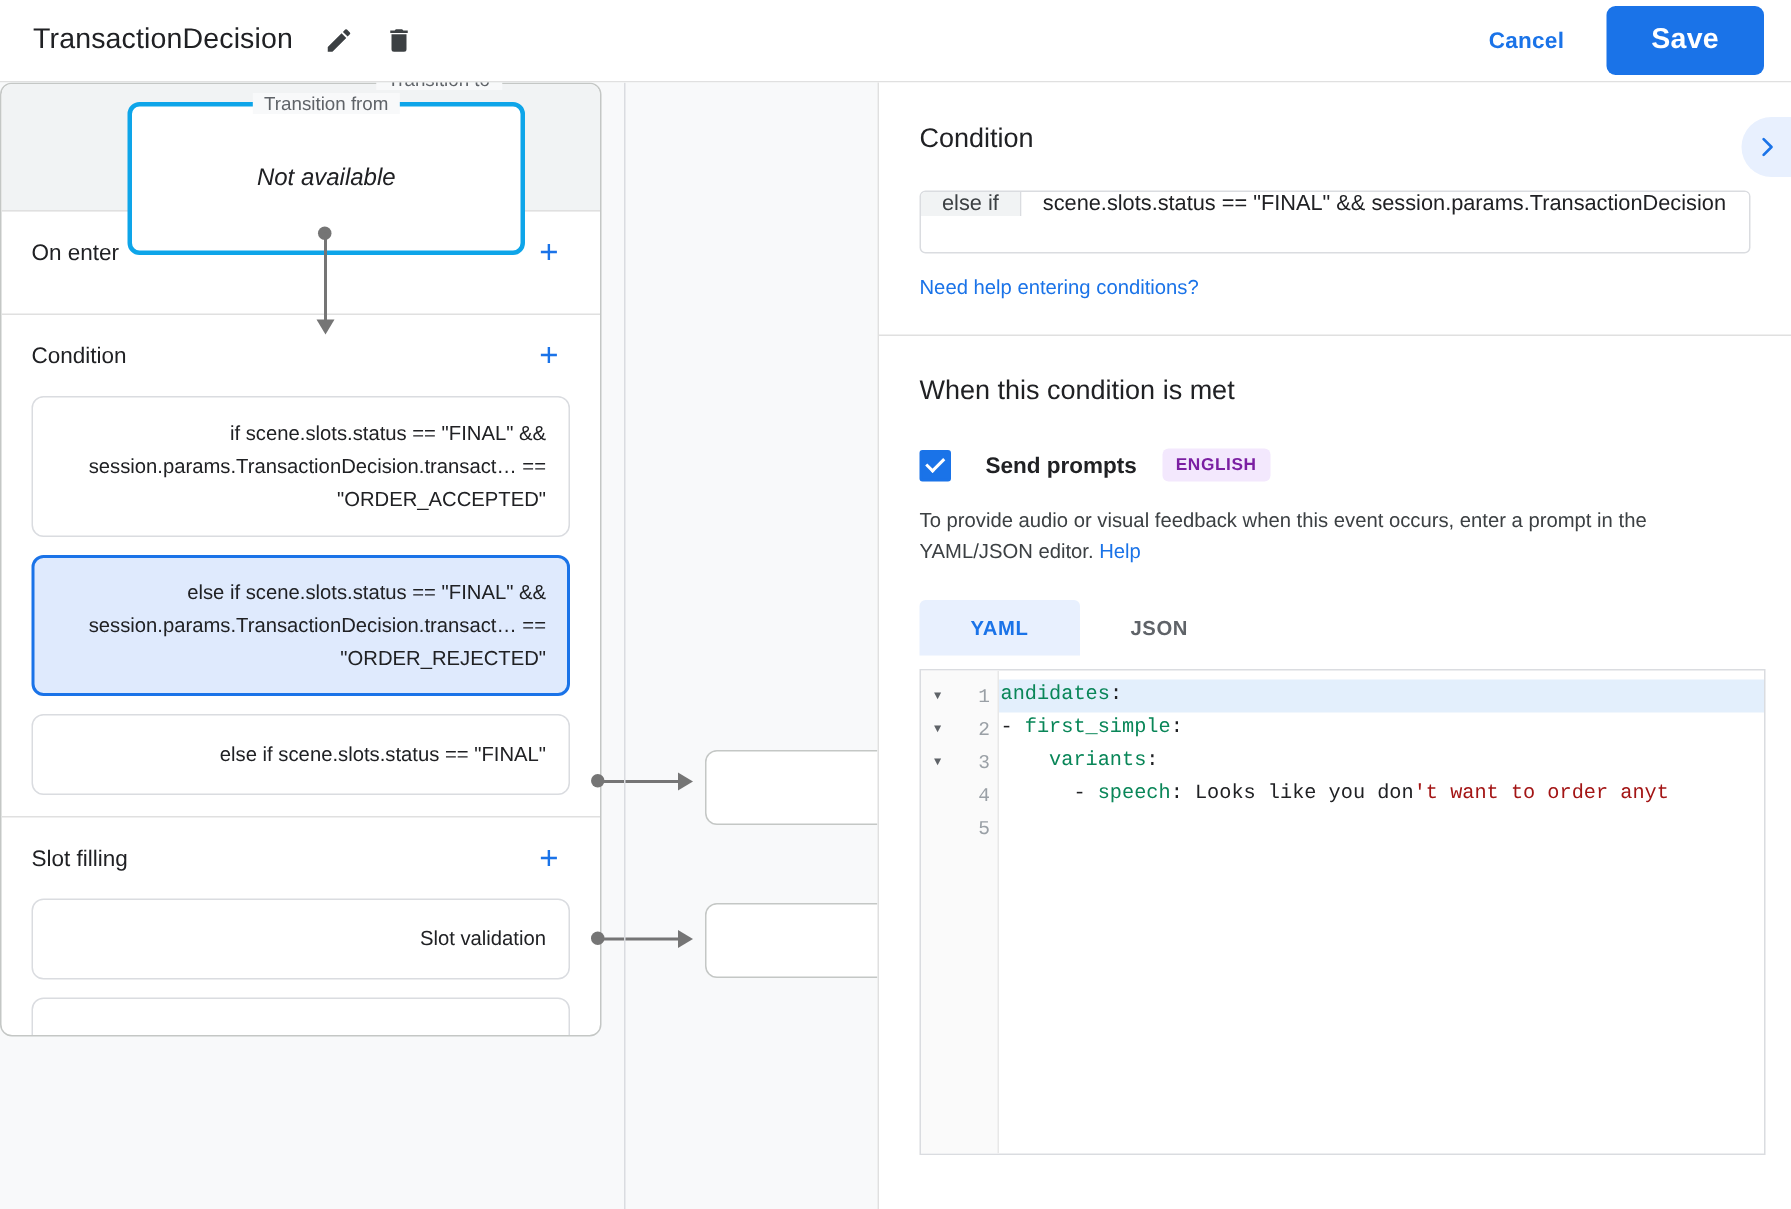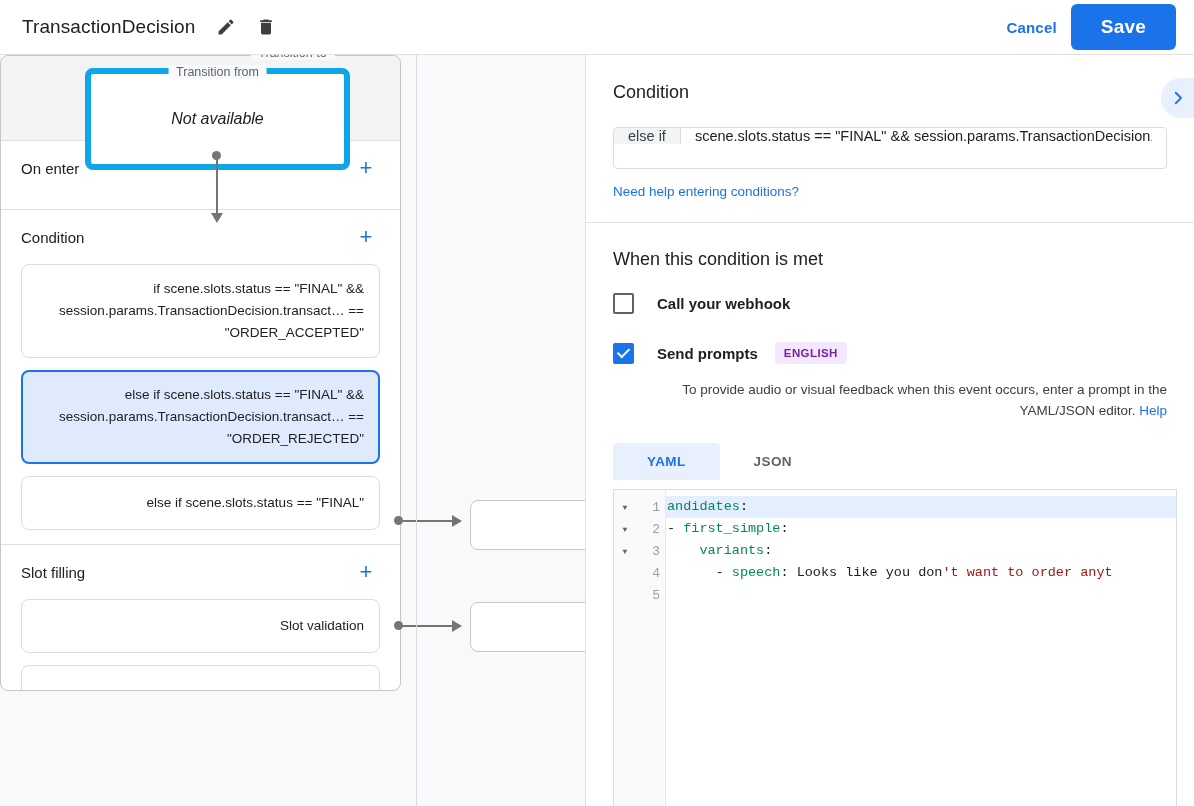--- a/index.html
+++ b/index.html
@@ -24,21 +24,21 @@
     color: #202124;
     letter-spacing: .1px;
   }
   .icon-btn {
     width: 34px; height: 34px;
     display: flex; align-items: center; justify-content: center;
     border-radius: 50%;
     cursor: pointer;
   }
   .topbar-icons { display: flex; align-items: center; gap: 6px; margin-left: 14px; }
-  .topbar-right { margin-left: auto; display: flex; align-items: center; gap: 0; margin-right: 18px; }
+  .topbar-right { margin-left: auto; display: flex; align-items: center; gap: 14px; margin-right: 18px; }
   .btn-cancel {
     background: none; border: none;
     color: #1a73e8; font-size: 15px; font-weight: 600;
     font-family: inherit;
     padding: 9px 14px; border-radius: 4px; cursor: pointer;
     letter-spacing: .2px;
   }
   .btn-save {
     background: #1a73e8; border: none; color: #fff;
     font-size: 19px; font-weight: 600; font-family: inherit;
@@ -48,21 +48,21 @@
 
   
   .canvas {
     position: absolute; left: 0; top: 55px;
     width: 585px; height: 751px;
     background: #f8f9fa;
     overflow: hidden;
   }
   .fieldset {
     position: absolute;
-    border: 6px solid #0ea5e9;
+    border: 3px solid #0ea5e9;
     border-radius: 8px;
     background: #fff;
   }
   .legend {
     position: absolute;
     top: -9px; left: 50%; transform: translateX(-50%);
     background: #f8f9fa;
     padding: 0 8px;
     font-size: 12.5px;
     color: #5f6368;
@@ -233,21 +233,20 @@
     font-size: 11.5px;
     font-weight: 600;
     letter-spacing: .4px;
     padding: 5px 9px;
     border-radius: 4px;
   }
   .helptext {
     margin-top: 15px;
     font-size: 13.5px; line-height: 21px; color: #3c4043;
     max-width: 560px;
-    text-align: right;
   }
   .helptext a { color: #1a73e8; text-decoration: none; cursor: pointer; }
 
   .tabs { display: flex; margin-top: 22px; }
   .tab {
     padding: 11px 34px;
     font-size: 13.5px; font-weight: 600; letter-spacing: .4px;
     color: #5f6368; cursor: pointer;
     border-radius: 4px 4px 0 0;
   }
@@ -400,24 +399,20 @@
     <div class="cond-row">
       <div class="cond-prefix">else if</div>
       <input class="cond-input" type="text" value="scene.slots.status == &quot;FINAL&quot; &amp;&amp; session.params.TransactionDecision." placeholder="Enter a condition" style="">
     </div>
     <a class="helplink">Need help entering conditions?</a>
   </div>
 
   <div class="rsec rsec-met">
     <div class="rtitle">When this condition is met</div>
 
-    <div class="cb-row">
-      <span class="cbox"></span>
-      <span class="cb-label">Call your webhook</span>
-    </div>
 
     <div class="cb-row" style="margin-top:28px;">
       <span class="cbox checked"></span>
       <span class="cb-label">Send prompts</span>
       <span class="badge">ENGLISH</span>
     </div>
 
     <div class="helptext">
       <span>To provide audio or visual feedback when this event occurs, enter a prompt in the YAML/JSON editor. </span><a>Help</a>
     </div>

